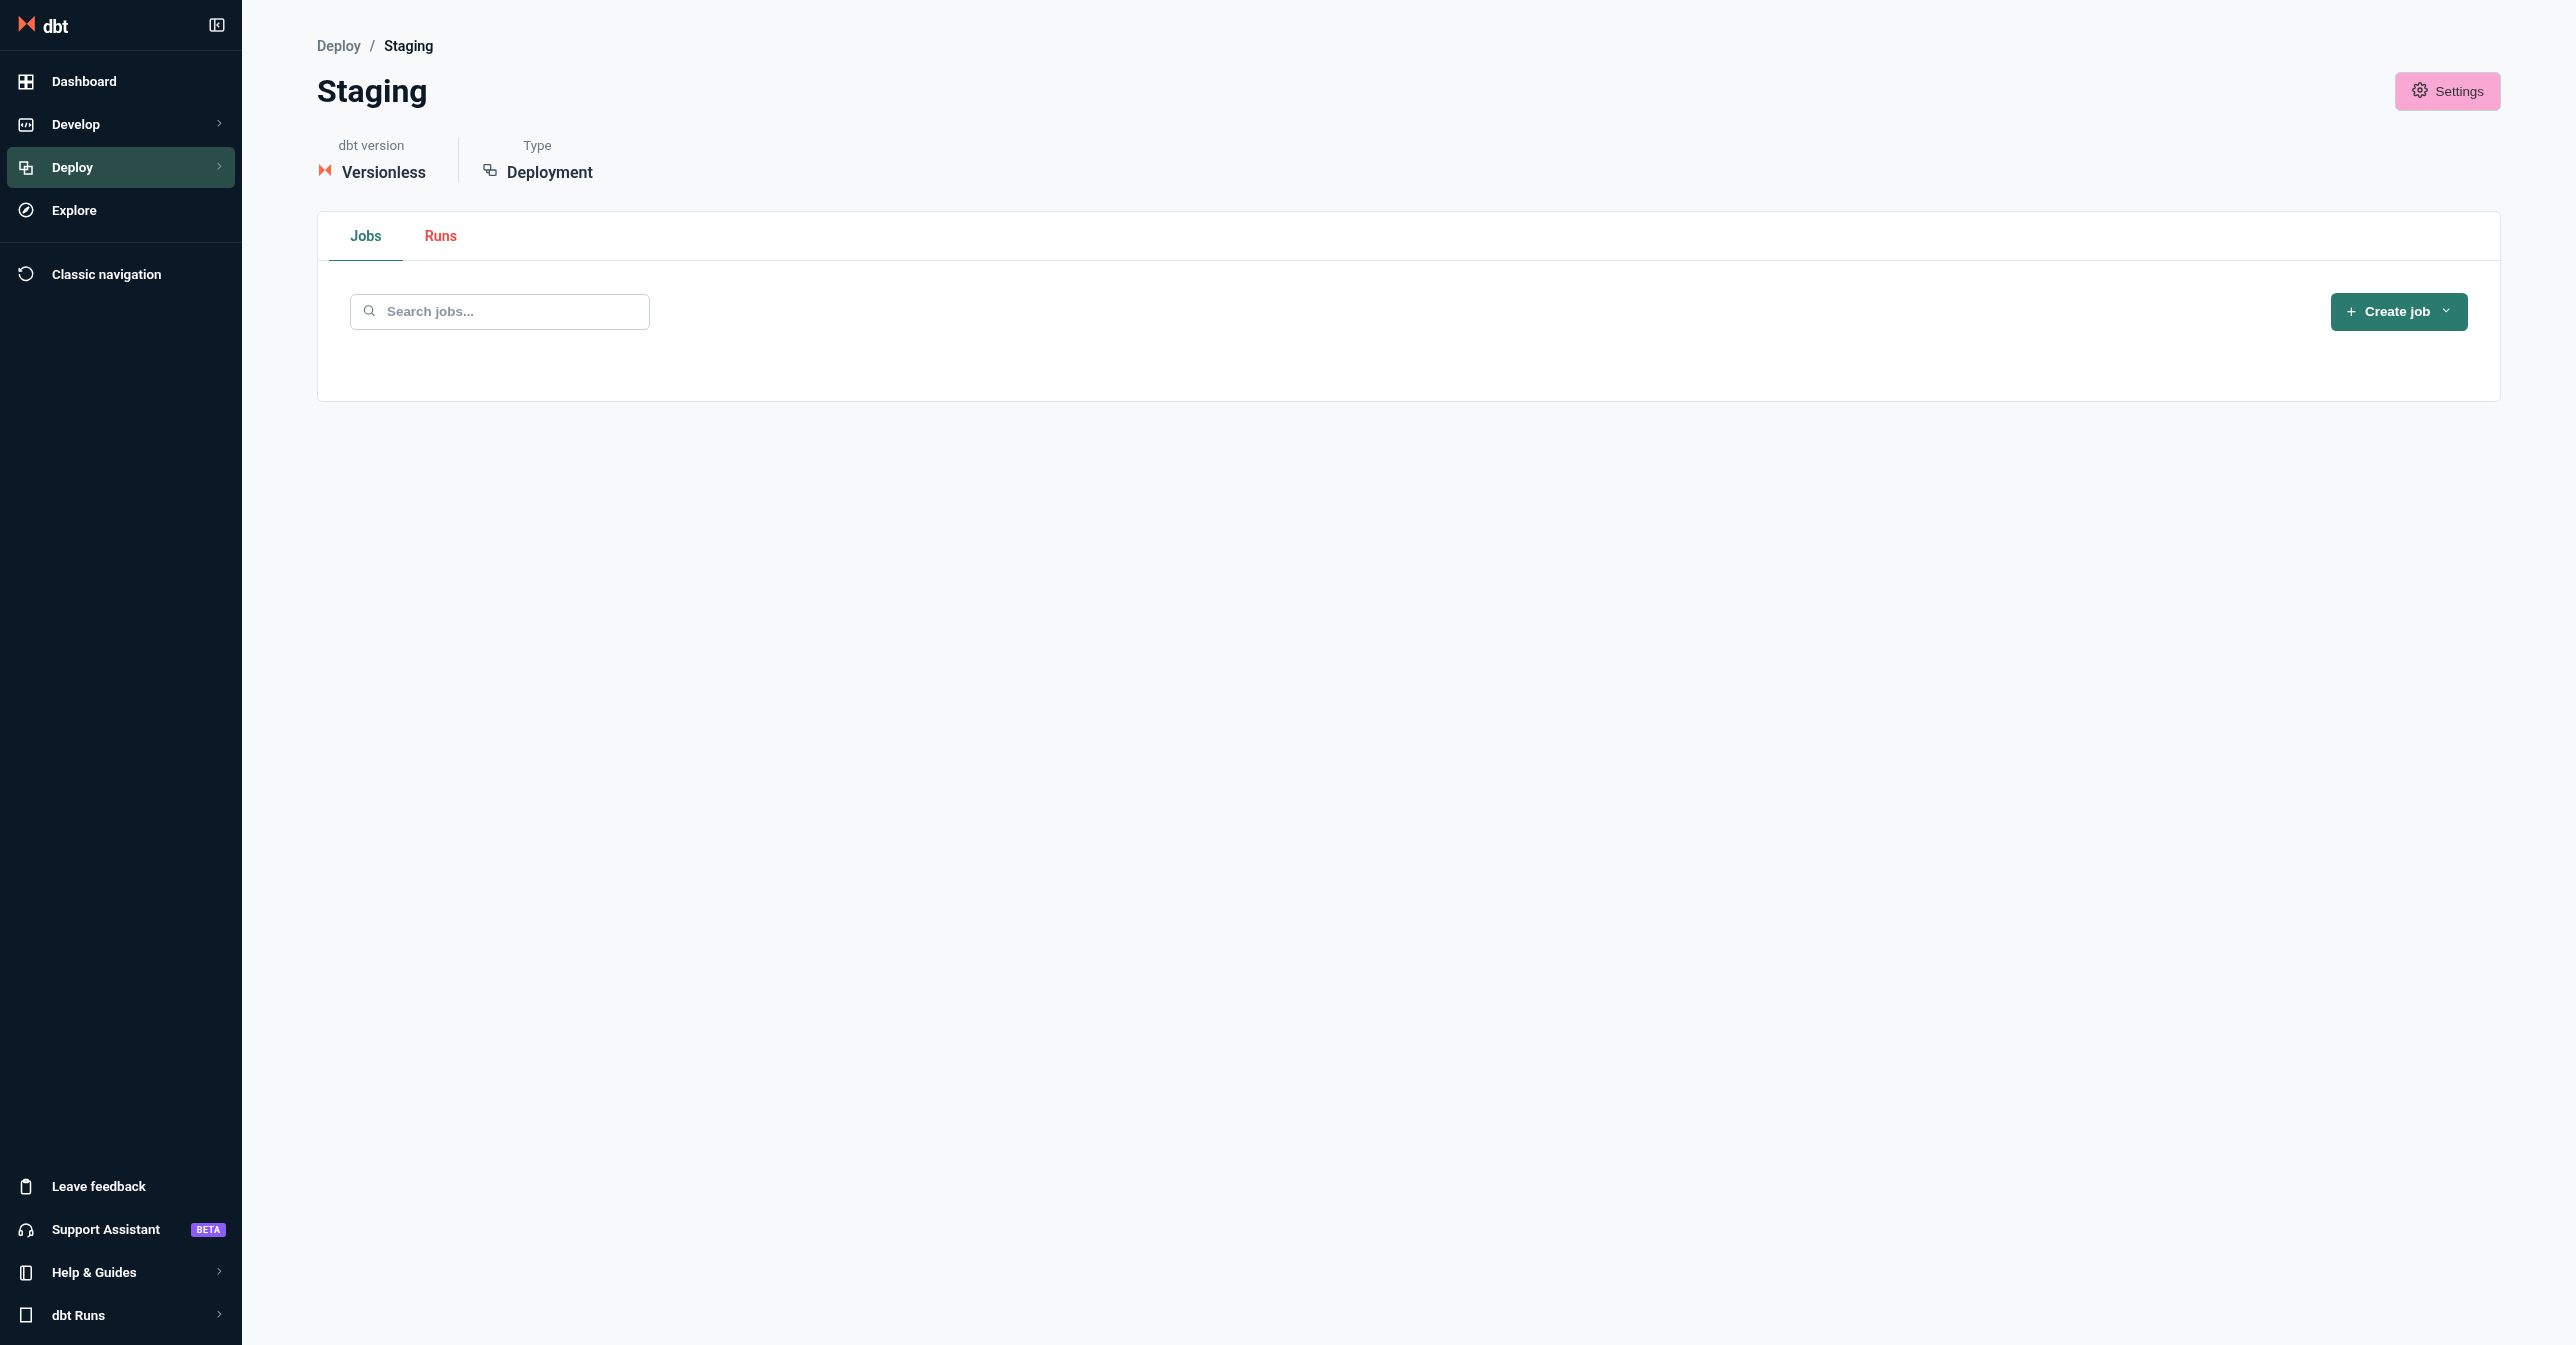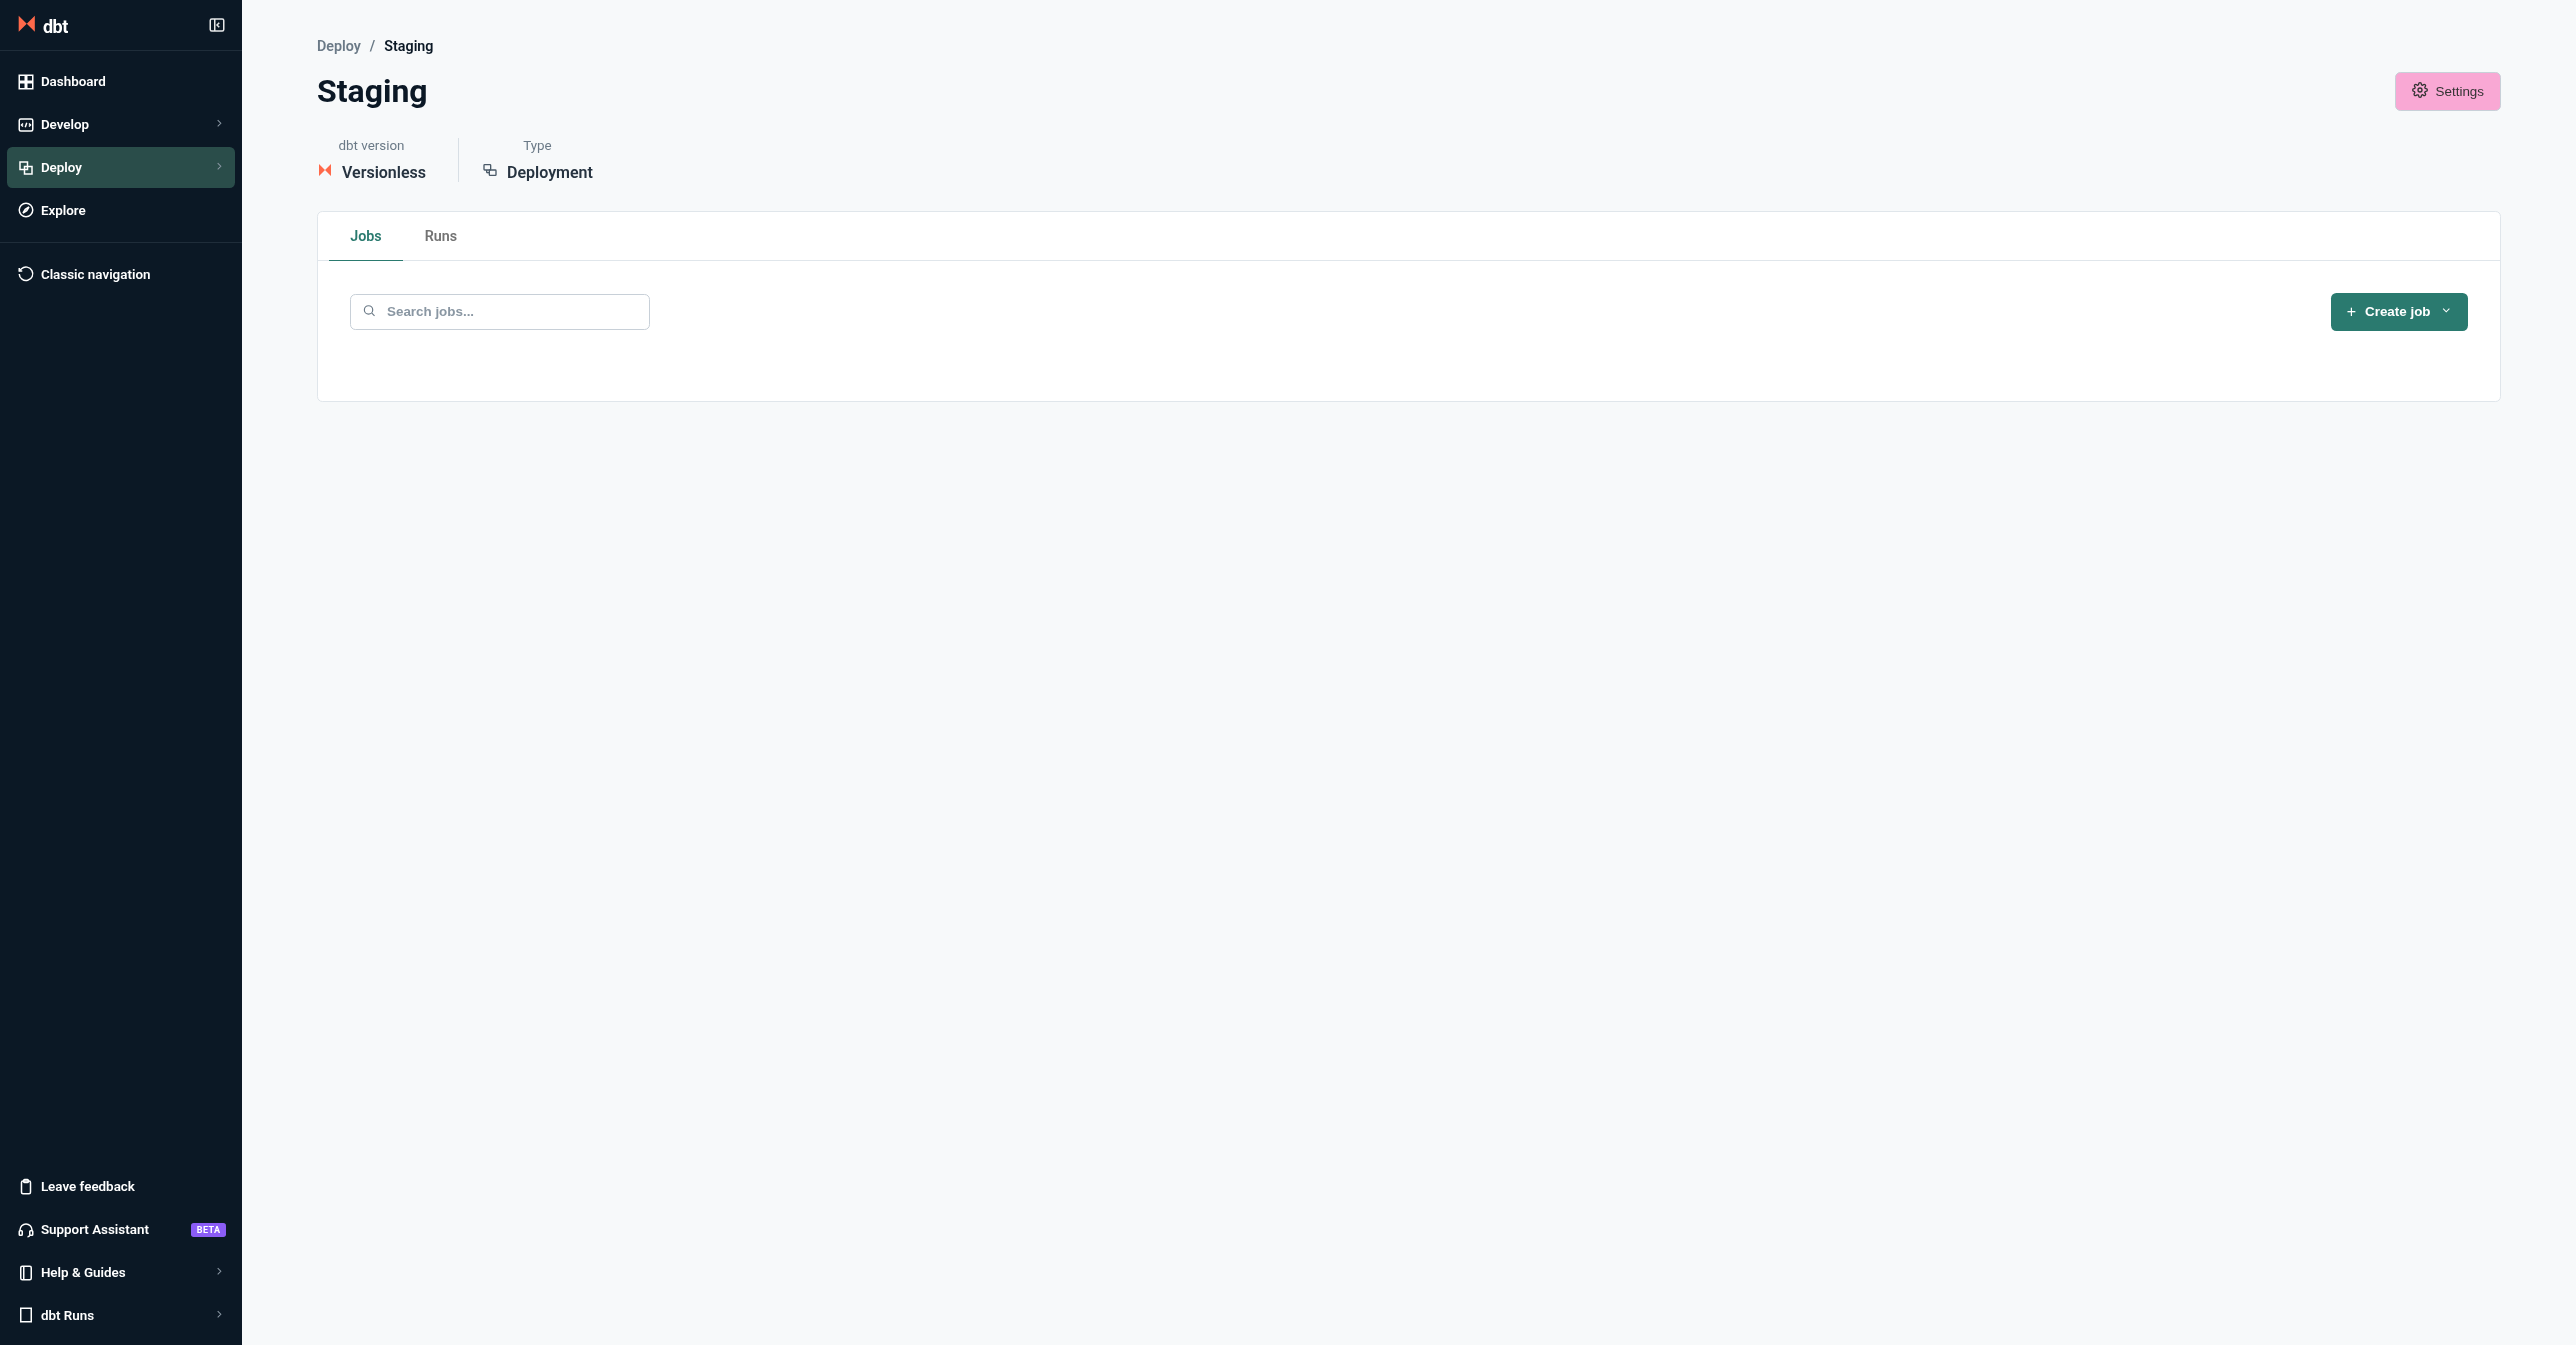--- a/index.html
+++ b/index.html
@@ -69,21 +69,21 @@
       padding: 0 7.2px;
     }
     
     .nav-item {
       display: flex;
       align-items: center;
       padding: 10.7px 9px;
       margin: 1.8px 0;
       border-radius: 5.4px;
       cursor: pointer;
-      gap: 5px;
+      gap: 16px;
     }
     
     .nav-item.active {
       background: #2a4d4a;
     }
     
     .nav-item-icon {
       display: flex;
       align-items: center;
       justify-content: center;
@@ -262,21 +262,21 @@
     .tabs {
       border-bottom: 0.9px solid #e0e6eb;
       display: flex;
       padding: 0 10.7px;
     }
     
     .tab {
       padding: 16px 21.5px;
       font-size: 14.3px;
       font-weight: 600;
-      color: #737373;
+      color: #ef4444;
       cursor: pointer;
       border-bottom: 1.8px solid transparent;
       margin-bottom: -0.9px;
     }
     
     .tab.active {
       color: #2a7a6f;
       border-bottom-color: #2a7a6f;
     }
     

